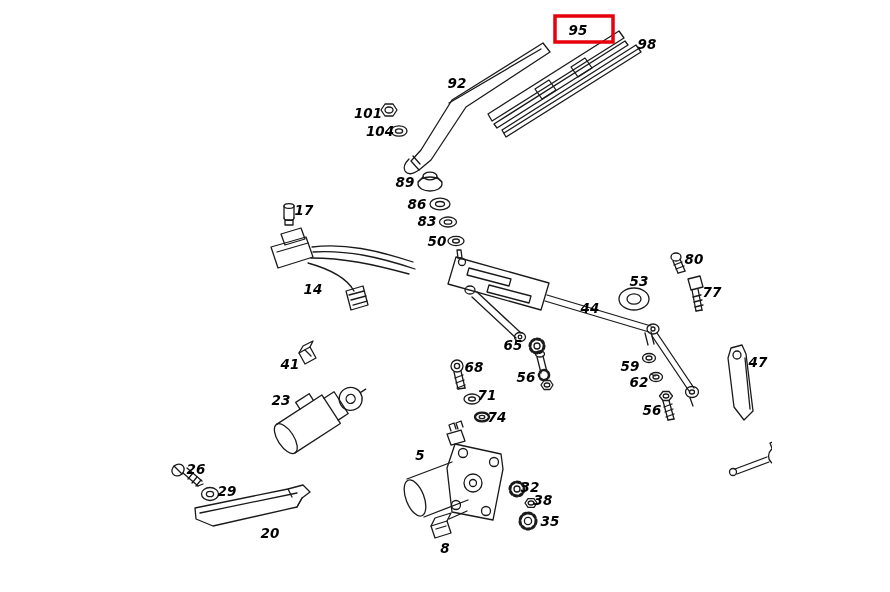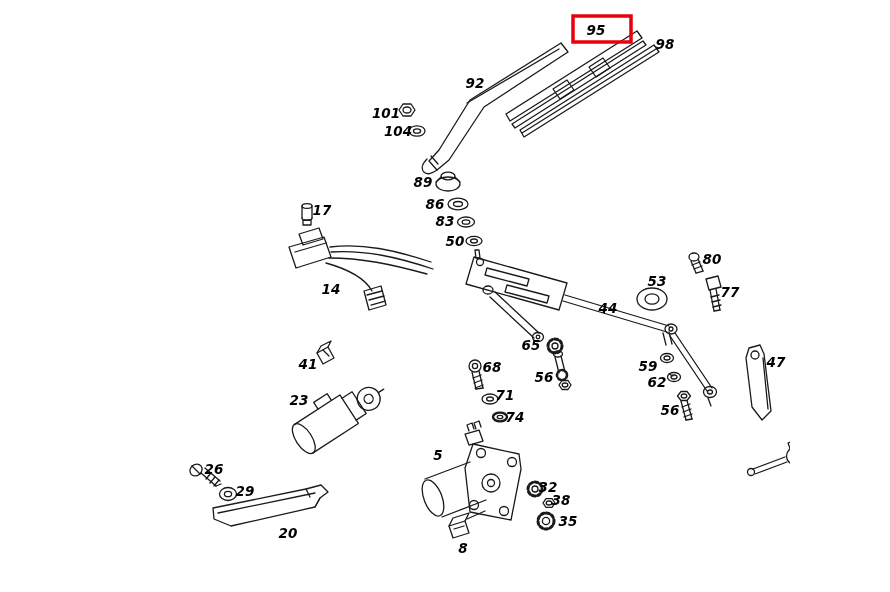--- a/index.html
+++ b/index.html
@@ -7,21 +7,20 @@
     padding: 0;
     background: #ffffff;
     font-family: "DejaVu Sans", sans-serif;
   }
   .stage {
     position: relative;
     width: 772px;
     height: 592px;
     background: #ffffff;
     overflow: hidden;
-    padding-left: 18px;
   }
   #diagram-svg { display: block; }
   .art {
     fill: none;
     stroke: #1a1a1a;
     stroke-width: 1.3;
     stroke-linecap: round;
     stroke-linejoin: round;
   }
   .part-label {

